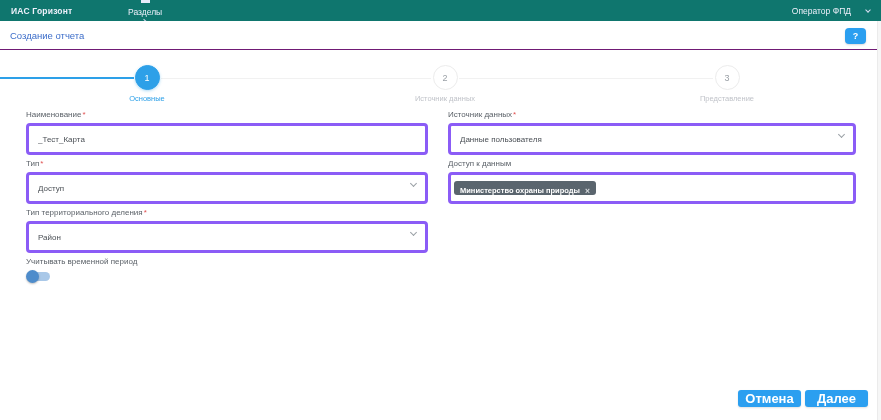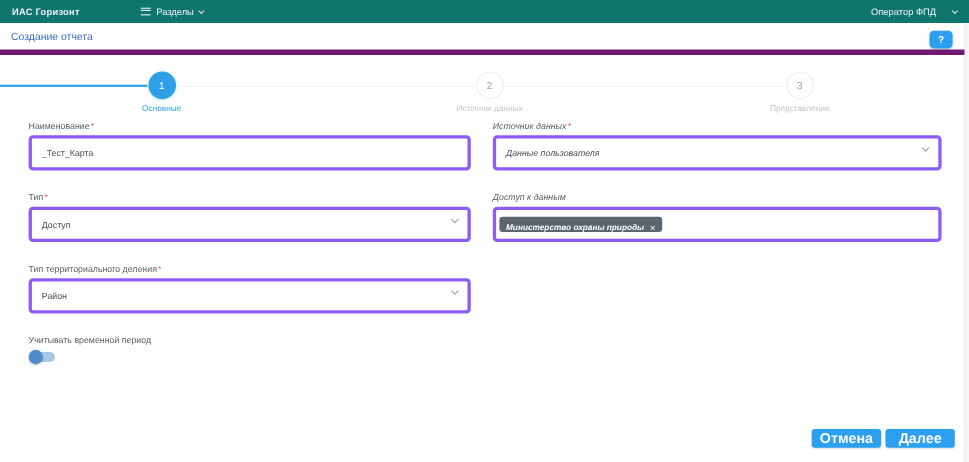--- a/index.html
+++ b/index.html
@@ -26,20 +26,21 @@
   .brand { font-weight: bold; letter-spacing: .2px; }
   .menu-group {
     position: absolute;
     left: 128px;
     top: 0;
     height: 21px;
     display: flex;
     align-items: center;
     gap: 5px;
     cursor: pointer;
+    flex-direction: column;
   }
   .ham {
     width: 9px; height: 7px;
     border-top: 1.4px solid #e8ebfa;
     border-bottom: 1.4px solid #e8ebfa;
     position: relative;
   }
   .ham::after {
     content: ""; position: absolute; left: 0; right: 0; top: 1.4px;
     border-top: 1.4px solid #e8ebfa;
@@ -49,21 +50,21 @@
     border-right: 1.2px solid #d9ddf2;
     border-bottom: 1.2px solid #d9ddf2;
     transform: rotate(45deg);
     margin-top: -2px;
   }
   .user-group { margin-left: auto; display: flex; align-items: center; gap: 15px; cursor: pointer; }
 
   
   .titlebar {
     height: 29px;
-    border-bottom: 5px solid #701a75;
+    border-bottom: 1px solid #701a75;
     display: flex;
     align-items: center;
     padding: 0 10px;
     position: relative;
     background: #fff;
   }
   .page-title { color: #3c6dc9; font-size: 9.5px; }
   .help-btn {
     position: absolute; right: 15px; top: 7px;
     width: 21px; height: 16px;
@@ -109,22 +110,22 @@
   .step-label { margin-top: 4px; font-size: 7.5px; color: #c0c3c9; }
   .step.active .step-label { color: #2da0e8; }
 
   
   .form-area {
     display: flex;
     padding: 8px 25px 0 26px;
     gap: 20px;
   }
   .col { width: 402px; }
-  .col.right { width: 408px; font-style: italic; }
-  .field { margin-bottom: 20px; }
+  .col.right { width: 408px; }
+  .field { margin-bottom: 4px; }
   .field-label { font-size: 8px; color: #5b6168; margin-bottom: 4px; line-height: 9px; }
   .req { color: #e05252; margin-left: 1px; }
   .control {
     height: 32px;
     border: 3px solid #8b5cf6;
     border-radius: 4px;
     background: #fff;
     display: flex; align-items: center;
     padding: 0 9px;
     font-size: 8px; color: #4a4f55;

